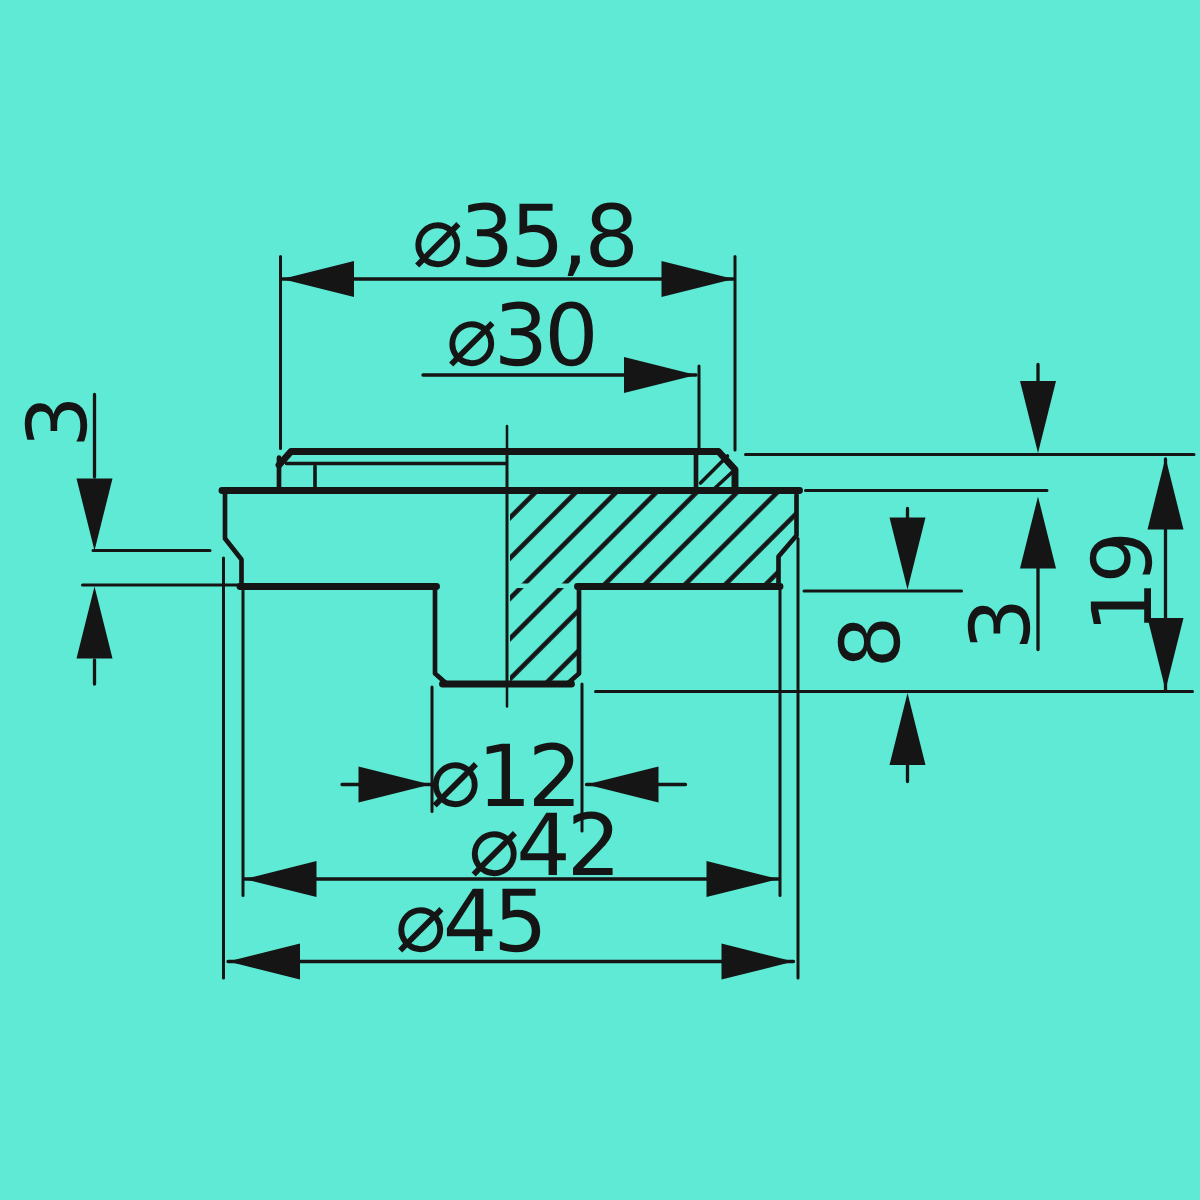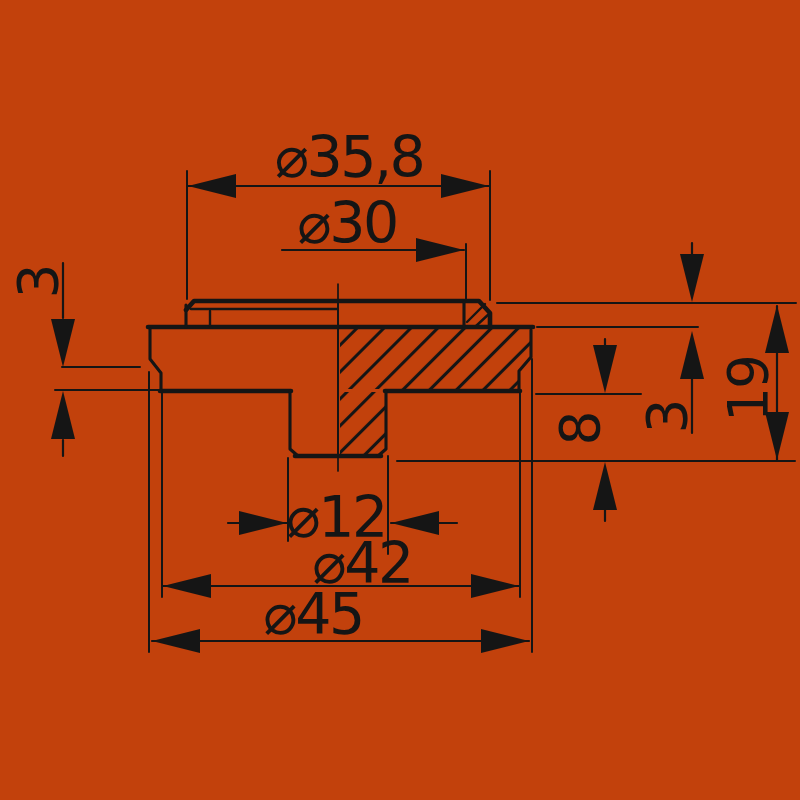--- a/index.html
+++ b/index.html
@@ -7,21 +7,21 @@
     padding: 0;
     background: #ffffff;
     width: 800px;
     height: 800px;
     overflow: hidden;
   }
   .drawing-wrap {
     position: relative;
     width: 800px;
     height: 800px;
-    background: #c2410c;
+    background: #5eead4;
   }
   svg { display: block; }
   .dim-label {
     font-family: "DejaVu Sans", "Liberation Sans", sans-serif;
     font-size: 57px;
     letter-spacing: -2.5px;
     fill: #151515;
   }
   .dim-label-sm {
     font-family: "DejaVu Sans", "Liberation Sans", sans-serif;

